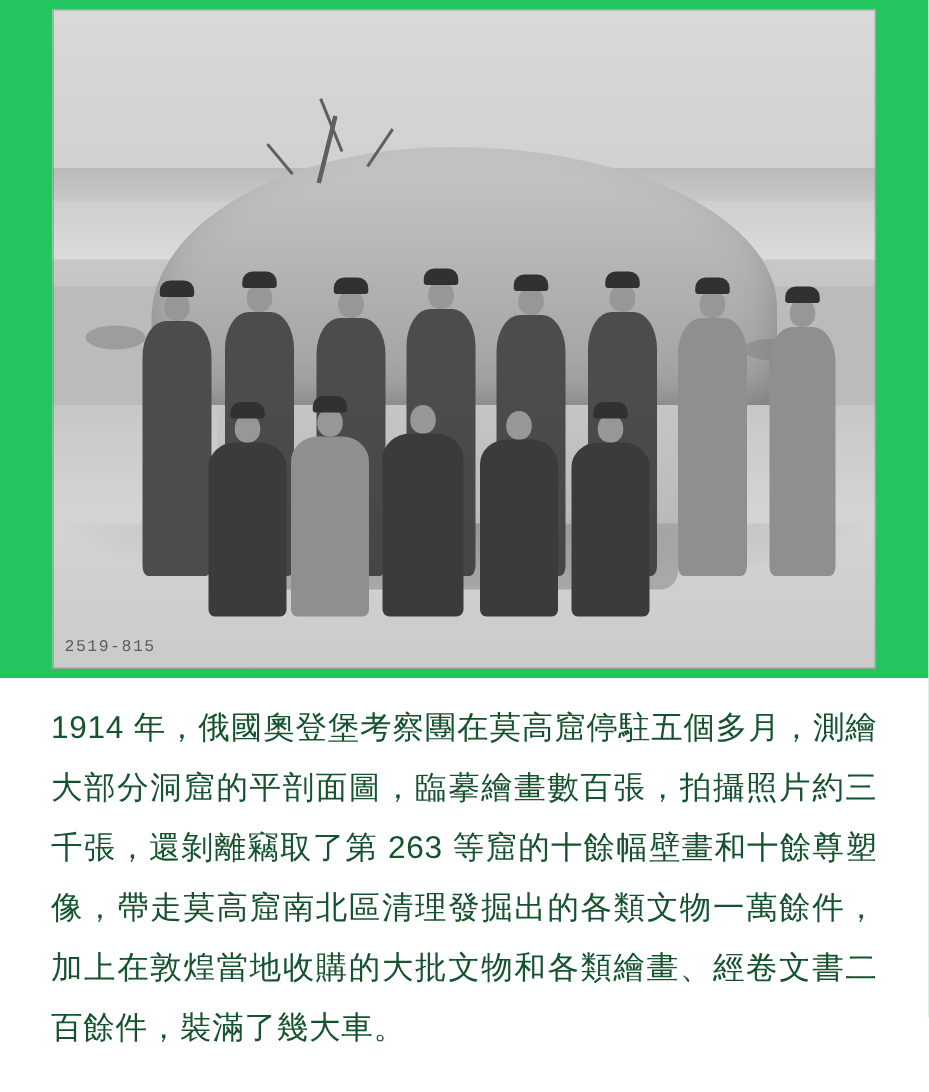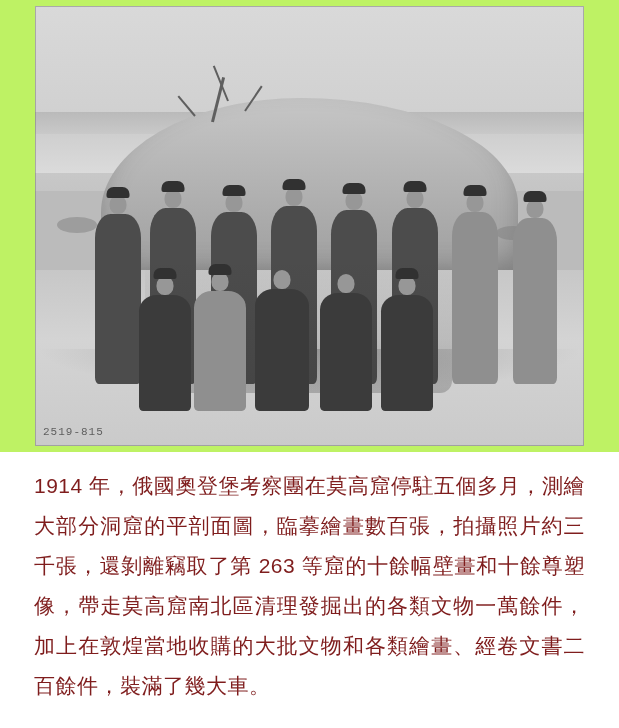--- a/index.html
+++ b/index.html
@@ -20,21 +20,21 @@
     background: #ffffff;
     display: flex;
     flex-direction: column;
   }
 
   
   .photo-wrap {
     position: relative;
     width: 619px;
     height: 452px;
-    background: #bef264;
+    background: #22c55e;
     overflow: hidden;
   }
   .photo {
     position: absolute;
     left: 35px;
     top: 6px;
     width: 549px;
     height: 440px;
     background: #b9bcb7;
     overflow: hidden;
@@ -150,21 +150,21 @@
   }
 
   
   .caption {
     box-sizing: border-box;
     width: 619px;
     padding: 14px 34px 16px 34px;
     font-family: "Liberation Sans", sans-serif;
     font-size: 21px;
     line-height: 40px;
-    color: #7f1d1d;
+    color: #14532d;
     letter-spacing: 0.5px;
     text-align: justify;
     text-justify: inter-character;
   }
 </style>
 </head>
 <body>
 
 <div class="page">
 

